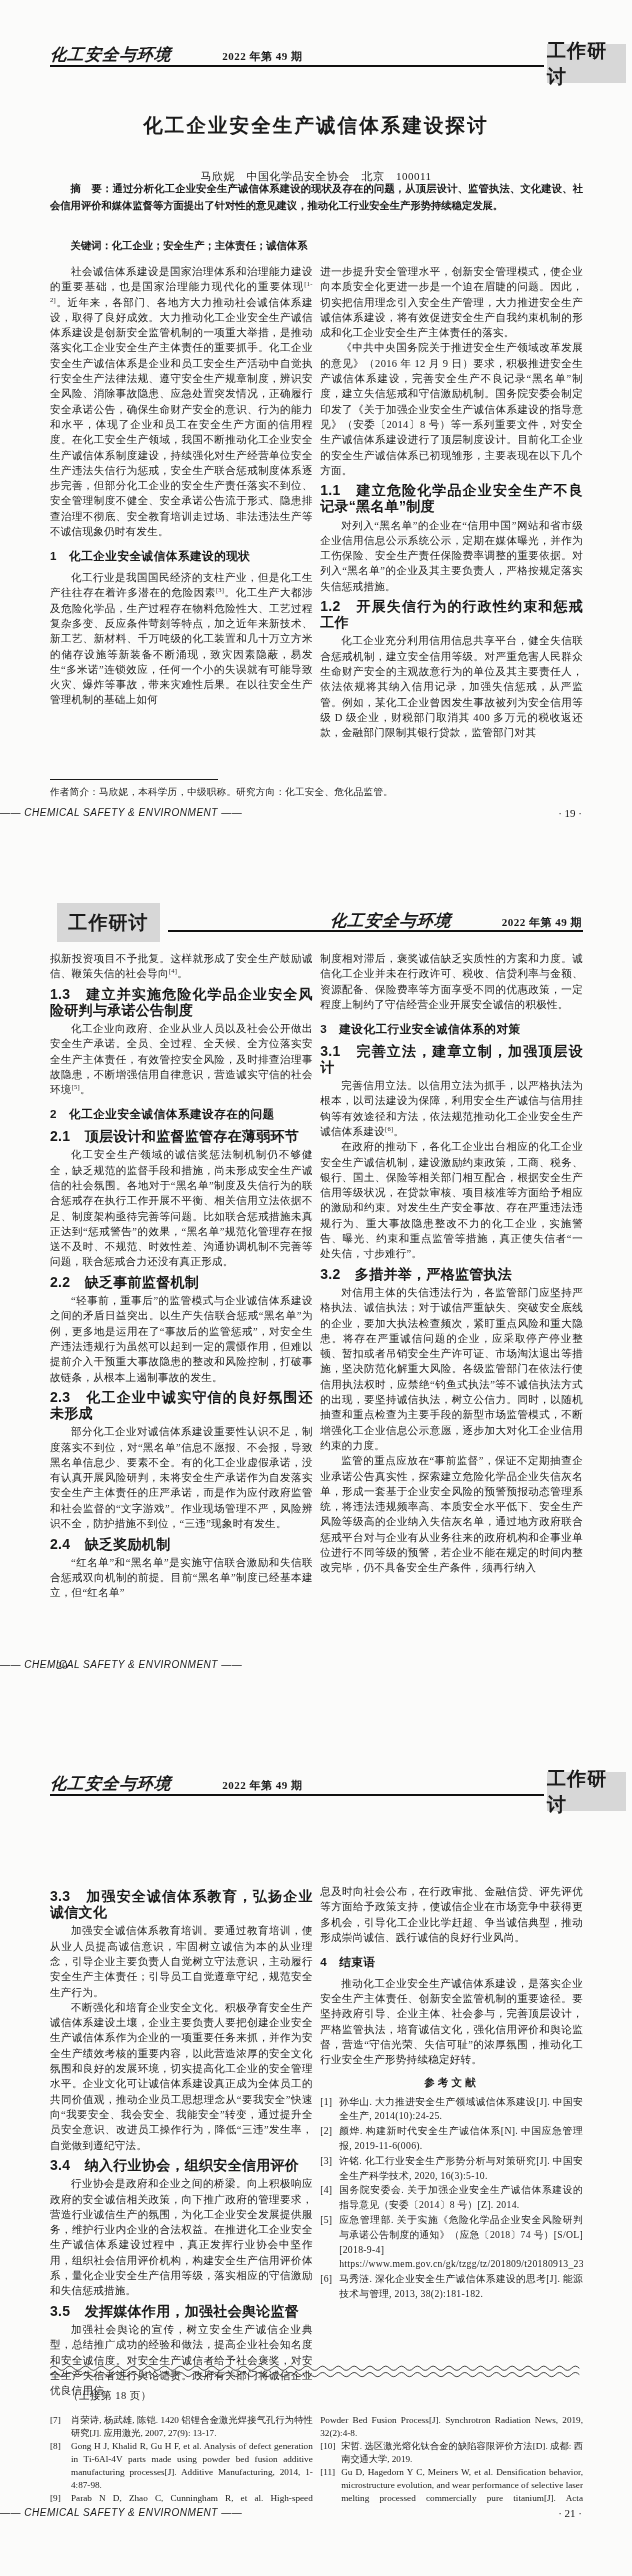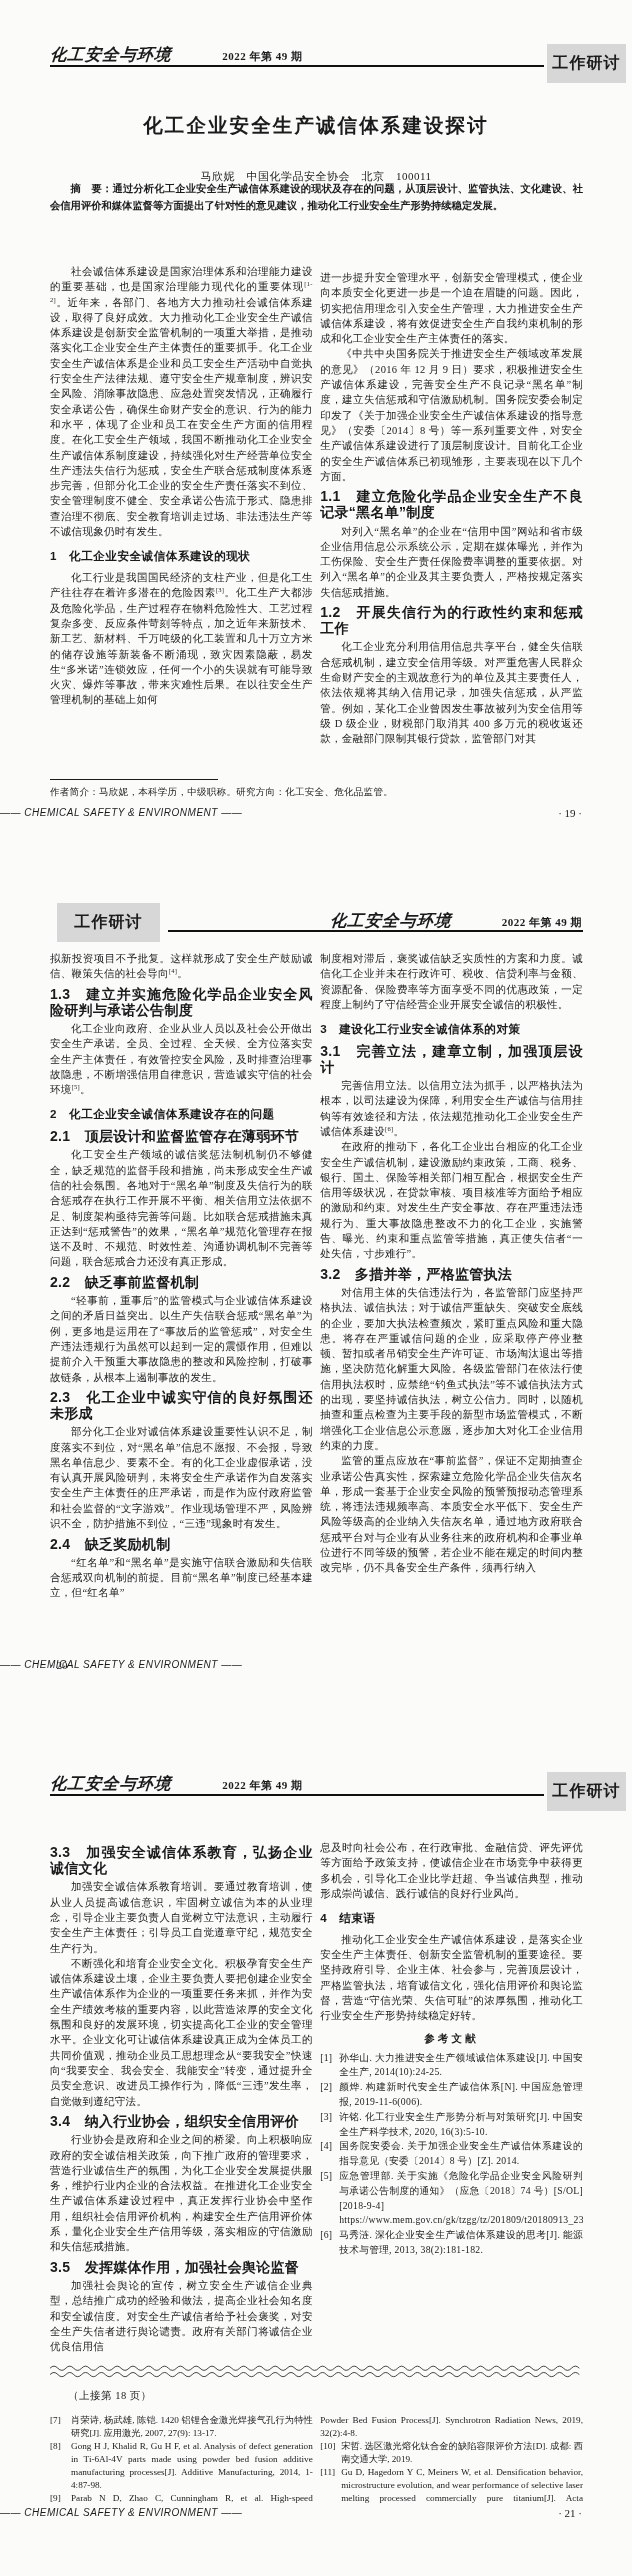--- a/index.html
+++ b/index.html
@@ -6,21 +6,21 @@
   .sheet{position:relative;width:632px;height:2576px;margin:0 auto;background:#fbfbfa;
          font-family:"Liberation Serif",serif;color:#1b1b1b;overflow:hidden;}
   .abs{position:absolute;}
   
   .jrow{display:flex;align-items:baseline;gap:10.5px;}
   .logo{font-family:"DejaVu Serif",serif;font-style:italic;font-weight:bold;font-size:16.3px;
         letter-spacing:1.1px;transform:skewX(-4deg);white-space:nowrap;}
   .issue{font-size:11px;font-weight:bold;letter-spacing:0.5px;white-space:nowrap;margin-left:40px;}
   .rule{background:#101010;height:2.1px;}
   .badge{background:#d7d7d7;display:flex;align-items:center;justify-content:center;
-         font-family:"Liberation Sans",sans-serif;font-weight:bold;font-size:16px;letter-spacing:1.1px;}
+         font-family:"Liberation Sans",sans-serif;font-weight:bold;font-size:19px;letter-spacing:1.1px;}
   
   .title{width:100%;text-align:center;font-family:"Liberation Sans",sans-serif;font-weight:bold;
          font-size:19.5px;letter-spacing:2.1px;}
   .authors{width:100%;text-align:center;font-size:11px;letter-spacing:0.5px;}
   .abstract,.keywords{width:533px;font-size:10.3px;line-height:17.4px;font-weight:bold;
          text-align:justify;text-indent:2em;}
   .lab{font-family:"Liberation Sans",sans-serif;}
   
   .cols{display:flex;gap:7.4px;width:533px;}
   .col{width:263px;overflow:hidden;text-align:justify;font-size:10.5px;line-height:15.3px;letter-spacing:0.3px;}
@@ -62,28 +62,31 @@
   </div>
   <div class="abs rule" style="left:50px;top:65px;width:494px;"></div>
   <div class="abs badge" style="left:547px;top:44px;width:79px;height:39px;">工作研讨</div>
 
   <div class="abs title" style="top:112px;">化工企业安全生产诚信体系建设探讨</div>
   <div class="abs authors" style="top:169px;">马欣妮　中国化学品安全协会　北京　100011</div>
 
   <div class="abs abstract" style="left:50px;top:180px;">
     <span class="lab">摘　要：</span><span>通过分析化工企业安全生产诚信体系建设的现状及存在的问题，从顶层设计、监管执法、文化建设、社会信用评价和媒体监督等方面提出了针对性的意见建议，推动化工行业安全生产形势持续稳定发展。</span>
   </div>
+  <div class="abs keywords" style="left:50px;top:237px;">
+    <span class="lab">关键词：</span><span>化工企业；安全生产；主体责任；诚信体系</span>
+  </div>
 
   <div class="abs cols" style="left:50px;top:264px;height:505px;">
     <div class="col" style="height:505px;">
         <div class="blk p">社会诚信体系建设是国家治理体系和治理能力建设的重要基础，也是国家治理能力现代化的重要体现<sup>[1-2]</sup>。近年来，各部门、各地方大力推动社会诚信体系建设，取得了良好成效。大力推动化工企业安全生产诚信体系建设是创新安全监管机制的一项重大举措，是推动落实化工企业安全生产主体责任的重要抓手。化工企业安全生产诚信体系是企业和员工安全生产活动中自觉执行安全生产法律法规、遵守安全生产规章制度，辨识安全风险、消除事故隐患、应急处置突发情况，正确履行安全承诺公告，确保生命财产安全的意识、行为的能力和水平，体现了企业和员工在安全生产方面的信用程度。在化工安全生产领域，我国不断推动化工企业安全生产诚信体系制度建设，持续强化对生产经营单位安全生产违法失信行为惩戒，安全生产联合惩戒制度体系逐步完善，但部分化工企业的安全生产责任落实不到位、安全管理制度不健全、安全承诺公告流于形式、隐患排查治理不彻底、安全教育培训走过场、非法违法生产等不诚信现象仍时有发生。</div>
         <div class="blk s">1　化工企业安全诚信体系建设的现状</div>
         <div class="blk p">化工行业是我国国民经济的支柱产业，但是化工生产往往存在着许多潜在的危险因素<sup>[3]</sup>。化工生产大都涉及危险化学品，生产过程存在物料危险性大、工艺过程复杂多变、反应条件苛刻等特点，加之近年来新技术、新工艺、新材料、千万吨级的化工装置和几十万立方米的储存设施等新装备不断涌现，致灾因素隐蔽，易发生“多米诺”连锁效应，任何一个小的失误就有可能导致火灾、爆炸等事故，带来灾难性后果。在以往安全生产管理机制的基础上如何</div>
       </div>
-    <div class="col" style="height:505px;margin-top:6px;">
+    <div class="col" style="height:505px;">
         <div class="blk cont">进一步提升安全管理水平，创新安全管理模式，使企业向本质安全化更进一步是一个迫在眉睫的问题。因此，切实把信用理念引入安全生产管理，大力推进安全生产诚信体系建设，将有效促进安全生产自我约束机制的形成和化工企业安全生产主体责任的落实。</div>
         <div class="blk p">《中共中央国务院关于推进安全生产领域改革发展的意见》（2016 年 12 月 9 日）要求，积极推进安全生产诚信体系建设，完善安全生产不良记录“黑名单”制度，建立失信惩戒和守信激励机制。国务院安委会制定印发了《关于加强企业安全生产诚信体系建设的指导意见》（安委〔2014〕8 号）等一系列重要文件，对安全生产诚信体系建设进行了顶层制度设计。目前化工企业的安全生产诚信体系已初现雏形，主要表现在以下几个方面。</div>
         <div class="blk h">1.1　建立危险化学品企业安全生产不良记录“黑名单”制度</div>
         <div class="blk p">对列入“黑名单”的企业在“信用中国”网站和省市级企业信用信息公示系统公示，定期在媒体曝光，并作为工伤保险、安全生产责任保险费率调整的重要依据。对列入“黑名单”的企业及其主要负责人，严格按规定落实失信惩戒措施。</div>
         <div class="blk h">1.2　开展失信行为的行政性约束和惩戒工作</div>
         <div class="blk p">化工企业充分利用信用信息共享平台，健全失信联合惩戒机制，建立安全信用等级。对严重危害人民群众生命财产安全的主观故意行为的单位及其主要责任人，依法依规将其纳入信用记录，加强失信惩戒，从严监管。例如，某化工企业曾因发生事故被列为安全信用等级 D 级企业，财税部门取消其 400 多万元的税收返还款，金融部门限制其银行贷款，监管部门对其</div>
       </div>
   </div>
 
   <div class="abs fn-rule" style="left:50px;top:779px;"></div>
@@ -133,21 +136,21 @@
     <span class="f-center">—— CHEMICAL SAFETY &amp; ENVIRONMENT ——</span>
   </div>
 
   <div class="abs jrow" style="left:50px;top:1773px;">
     <span class="logo">化工安全与环境</span>
     <span class="issue">2022 年第 49 期</span>
   </div>
   <div class="abs rule" style="left:50px;top:1794px;width:494px;"></div>
   <div class="abs badge" style="left:547px;top:1772px;width:79px;height:39px;">工作研讨</div>
 
-  <div class="abs cols" style="left:50px;top:1840px;height:542px;">
+  <div class="abs cols" style="left:50px;top:1884px;height:542px;">
     <div class="col" style="height:542px;">
         <div class="blk h">3.3　加强安全诚信体系教育，弘扬企业诚信文化</div>
         <div class="blk p">加强安全诚信体系教育培训。要通过教育培训，使从业人员提高诚信意识，牢固树立诚信为本的从业理念，引导企业主要负责人自觉树立守法意识，主动履行安全生产主体责任；引导员工自觉遵章守纪，规范安全生产行为。</div>
         <div class="blk p">不断强化和培育企业安全文化。积极孕育安全生产诚信体系建设土壤，企业主要负责人要把创建企业安全生产诚信体系作为企业的一项重要任务来抓，并作为安全生产绩效考核的重要内容，以此营造浓厚的安全文化氛围和良好的发展环境，切实提高化工企业的安全管理水平。企业文化可让诚信体系建设真正成为全体员工的共同价值观，推动企业员工思想理念从“要我安全”快速向“我要安全、我会安全、我能安全”转变，通过提升全员安全意识、改进员工操作行为，降低“三违”发生率，自觉做到遵纪守法。</div>
         <div class="blk h">3.4　纳入行业协会，组织安全信用评价</div>
         <div class="blk p">行业协会是政府和企业之间的桥梁。向上积极响应政府的安全诚信相关政策，向下推广政府的管理要求，营造行业诚信生产的氛围，为化工企业安全发展提供服务，维护行业内企业的合法权益。在推进化工企业安全生产诚信体系建设过程中，真正发挥行业协会中坚作用，组织社会信用评价机构，构建安全生产信用评价体系，量化企业安全生产信用等级，落实相应的守信激励和失信惩戒措施。</div>
         <div class="blk h">3.5　发挥媒体作用，加强社会舆论监督</div>
         <div class="blk p">加强社会舆论的宣传，树立安全生产诚信企业典型，总结推广成功的经验和做法，提高企业社会知名度和安全诚信度。对安全生产诚信者给予社会褒奖，对安全生产失信者进行舆论谴责。政府有关部门将诚信企业优良信用信</div>
       </div>
     <div class="col" style="height:542px;">

